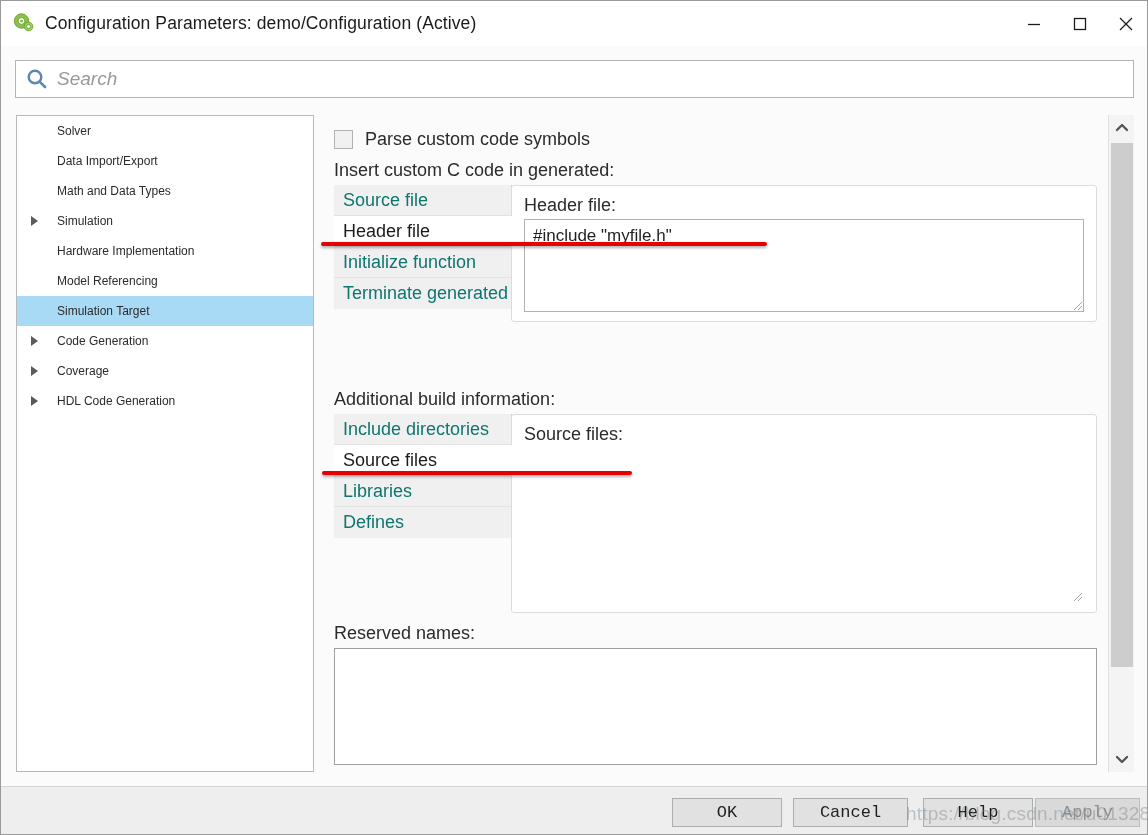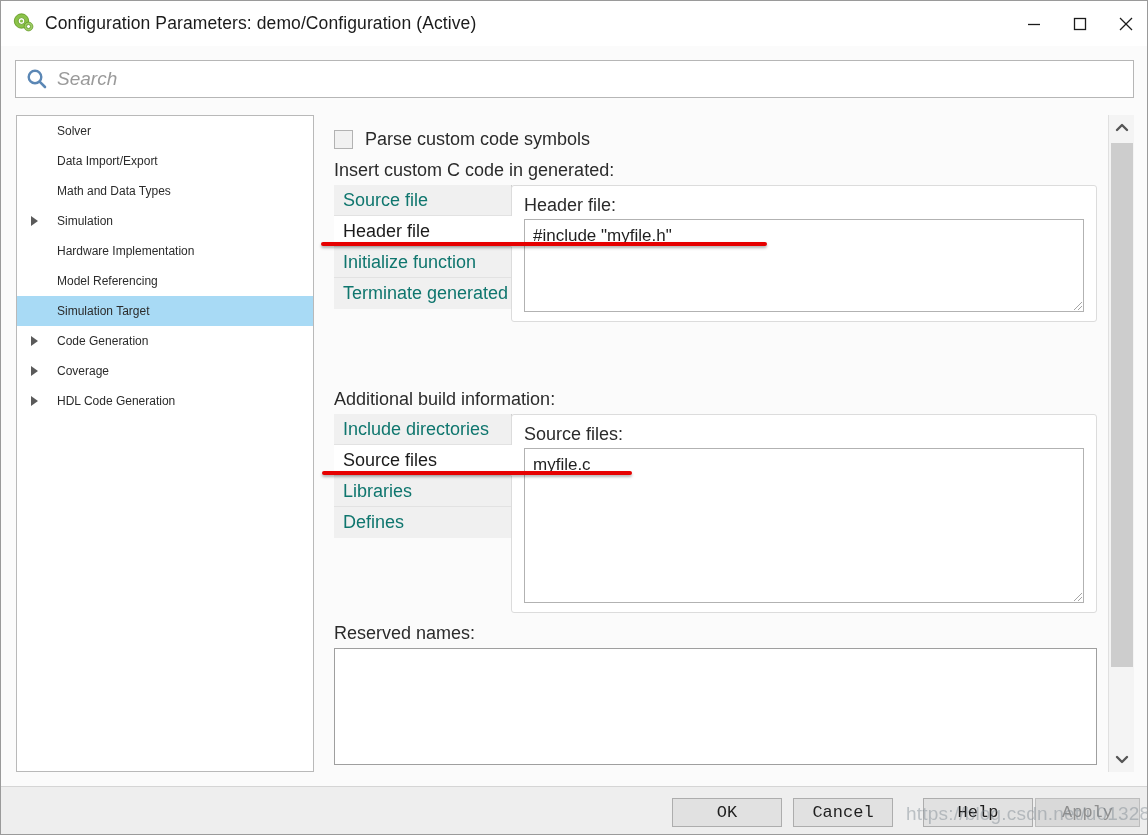--- a/index.html
+++ b/index.html
@@ -463,21 +463,20 @@
         <div class="tab">
           <span>Libraries</span>
         </div>
         <div class="tab" style="border-bottom:none;">
           <span>Defines</span>
         </div>
       </div>
 
       <div class="tabcard" style="left:177px; top:0; width:586px; height:199px;">
         <div class="tabcard-title">Source files:</div>
-        <div class="code-area" style="left:12px; top:33px; width:560px; height:155px;">myfile.c</div>
         <svg class="resize-grip" style="left:559px; top:175px;" viewBox="0 0 12 12">
           <line x1="11" y1="3" x2="3" y2="11" stroke="#a5a5a5" stroke-width="1"></line>
           <line x1="11" y1="7" x2="7" y2="11" stroke="#a5a5a5" stroke-width="1"></line>
         </svg>
       </div>
     </div>
 
     <div class="section-label" style="left:8px; top:508px;">Reserved names:</div>
     <div class="reserved-area" style="left:8px; top:533px; width:763px; height:117px;"></div>
   </div>
@@ -496,21 +495,21 @@
     </div>
   </div>
 
   <div class="annot" style="left:320px; top:241px; width:446px;"></div>
   <div class="annot" style="left:321px; top:470px; width:310px;"></div>
 
   <div class="footer">
     <div class="btn" style="left:671px; width:110px;">
       <span>OK</span>
     </div>
-    <div class="btn" style="left:792px; width:100px;">
+    <div class="btn" style="left:792px; width:115px;">
       <span>Cancel</span>
     </div>
     <div class="btn" style="left:922px; width:110px;">
       <span>Help</span>
     </div>
     <div class="btn disabled" style="left:1034px; width:105px;">
       <span>Apply</span>
     </div>
   </div>
 

